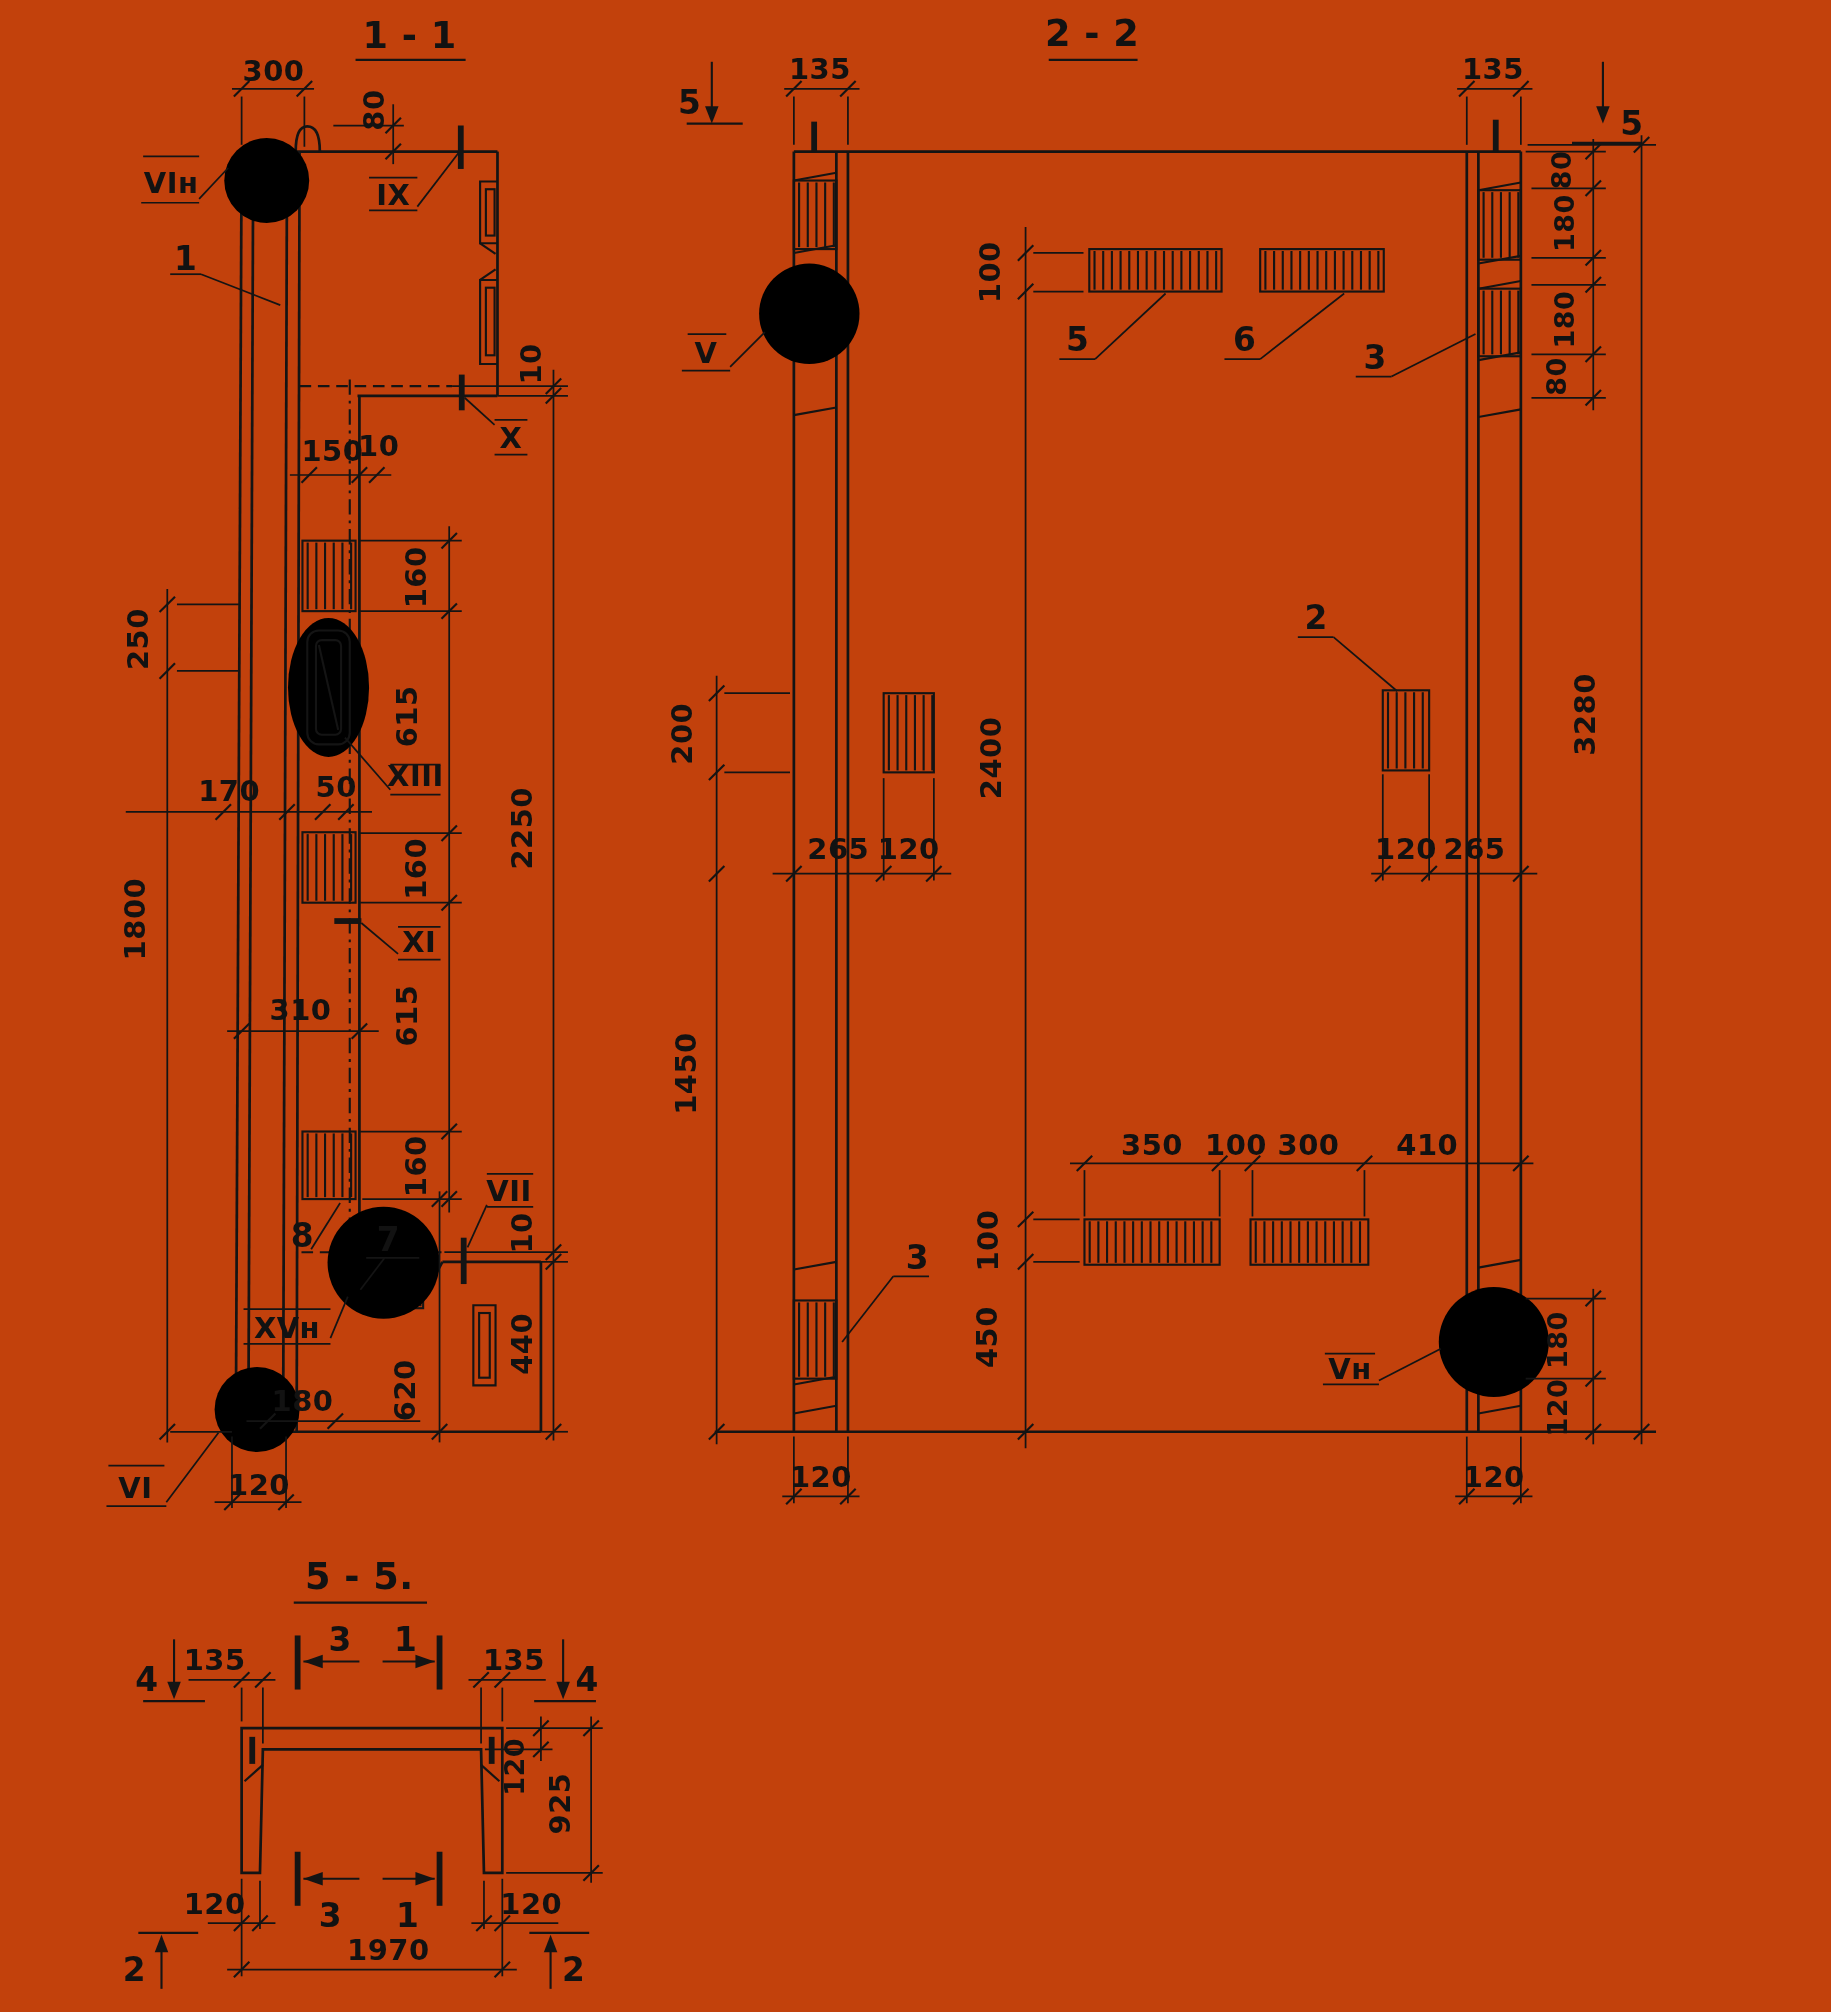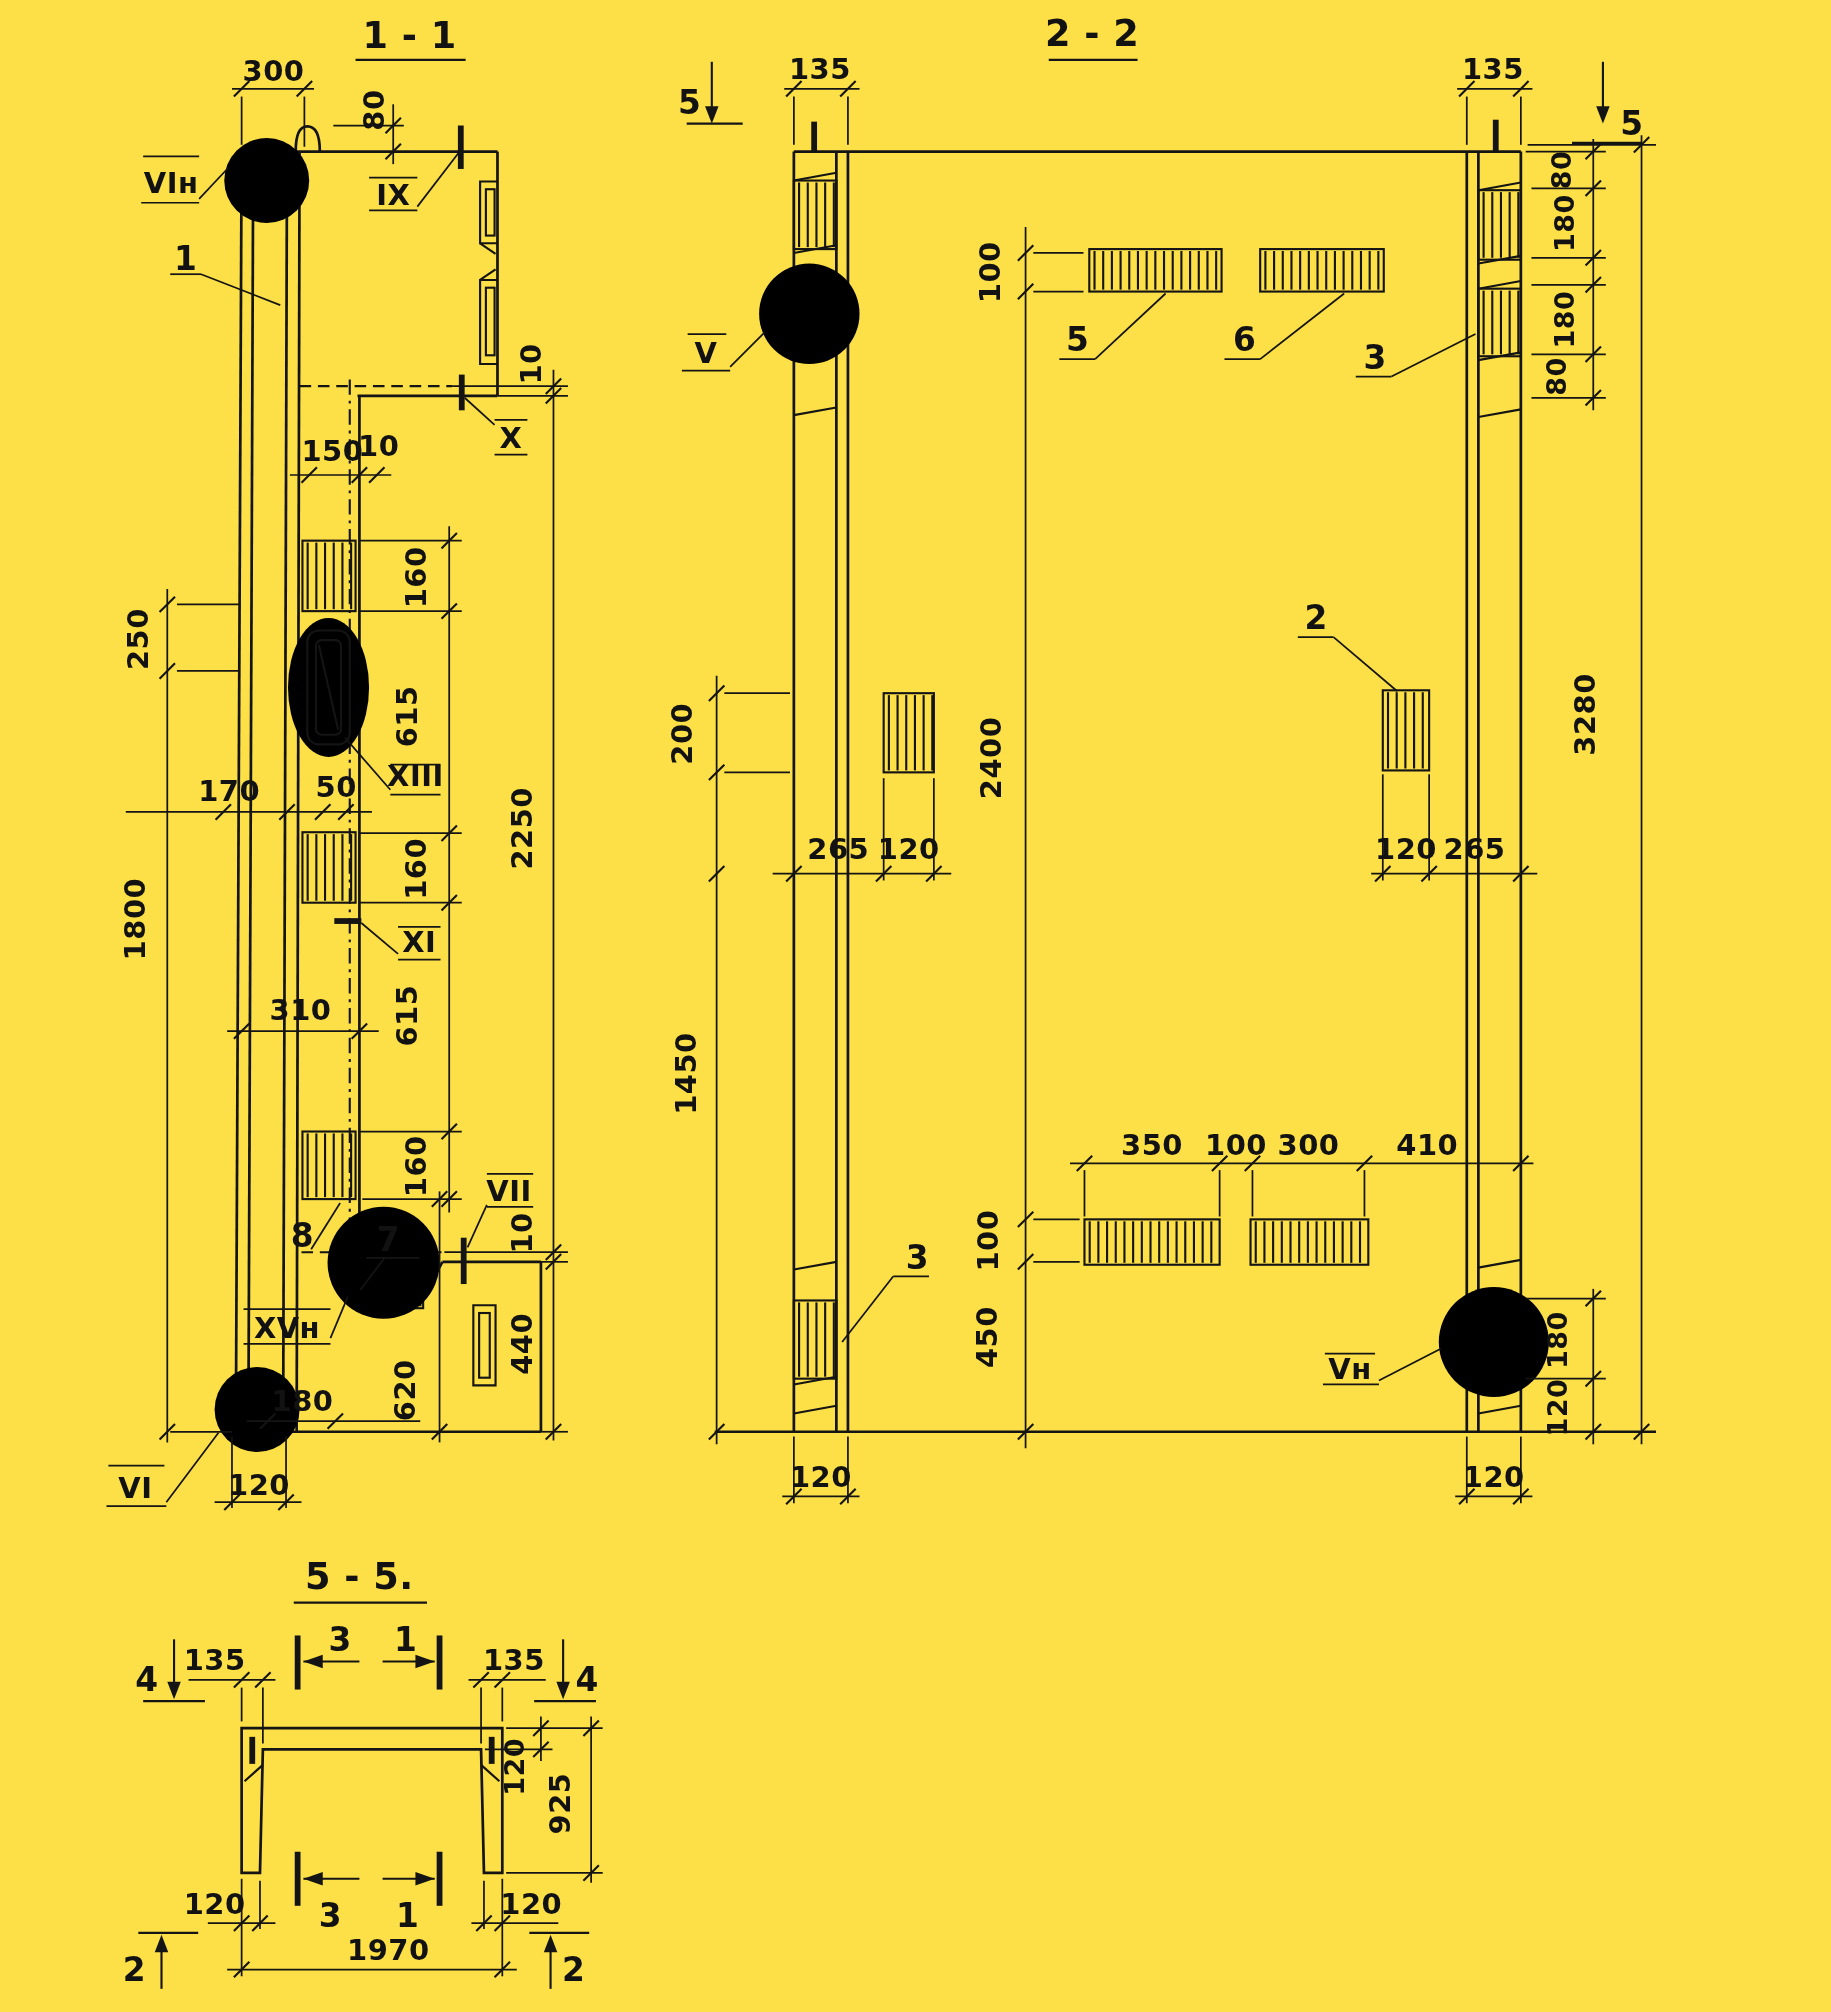--- a/index.html
+++ b/index.html
@@ -1,16 +1,16 @@
 <!DOCTYPE html>
 <html><head>
 <meta charset="utf-8">
 <style>
   html,body{margin:0;padding:0;background:#ffffff;}
-  .sheet{width:1832px;height:2012px;background:#fde047;position:relative;font-family:"DejaVu Sans",sans-serif;}
+  .sheet{width:1832px;height:2012px;background:#c2410c;position:relative;font-family:"DejaVu Sans",sans-serif;}
   svg{display:block;}
   .ln   line,.ln path,.ln rect,.ln ellipse,.ln circle{stroke:#141414;stroke-width:2.8;fill:none;}
   .md   line,.md path,.md rect{stroke:#141414;stroke-width:2.2;fill:none;}
   .dim  line,.dim path{stroke:#141414;stroke-width:1.8;fill:none;}
   .thin line,.thin path{stroke:#141414;stroke-width:1.8;fill:none;}
   .dash {stroke-dasharray:12 7;}
   .dd   {stroke-dasharray:16 6 3 6;}
   .bold line{stroke:#141414;stroke-width:6;}
   .tickg line{stroke:#141414;stroke-width:2.2;}
   .hl{stroke:#141414;stroke-width:1.8;}

